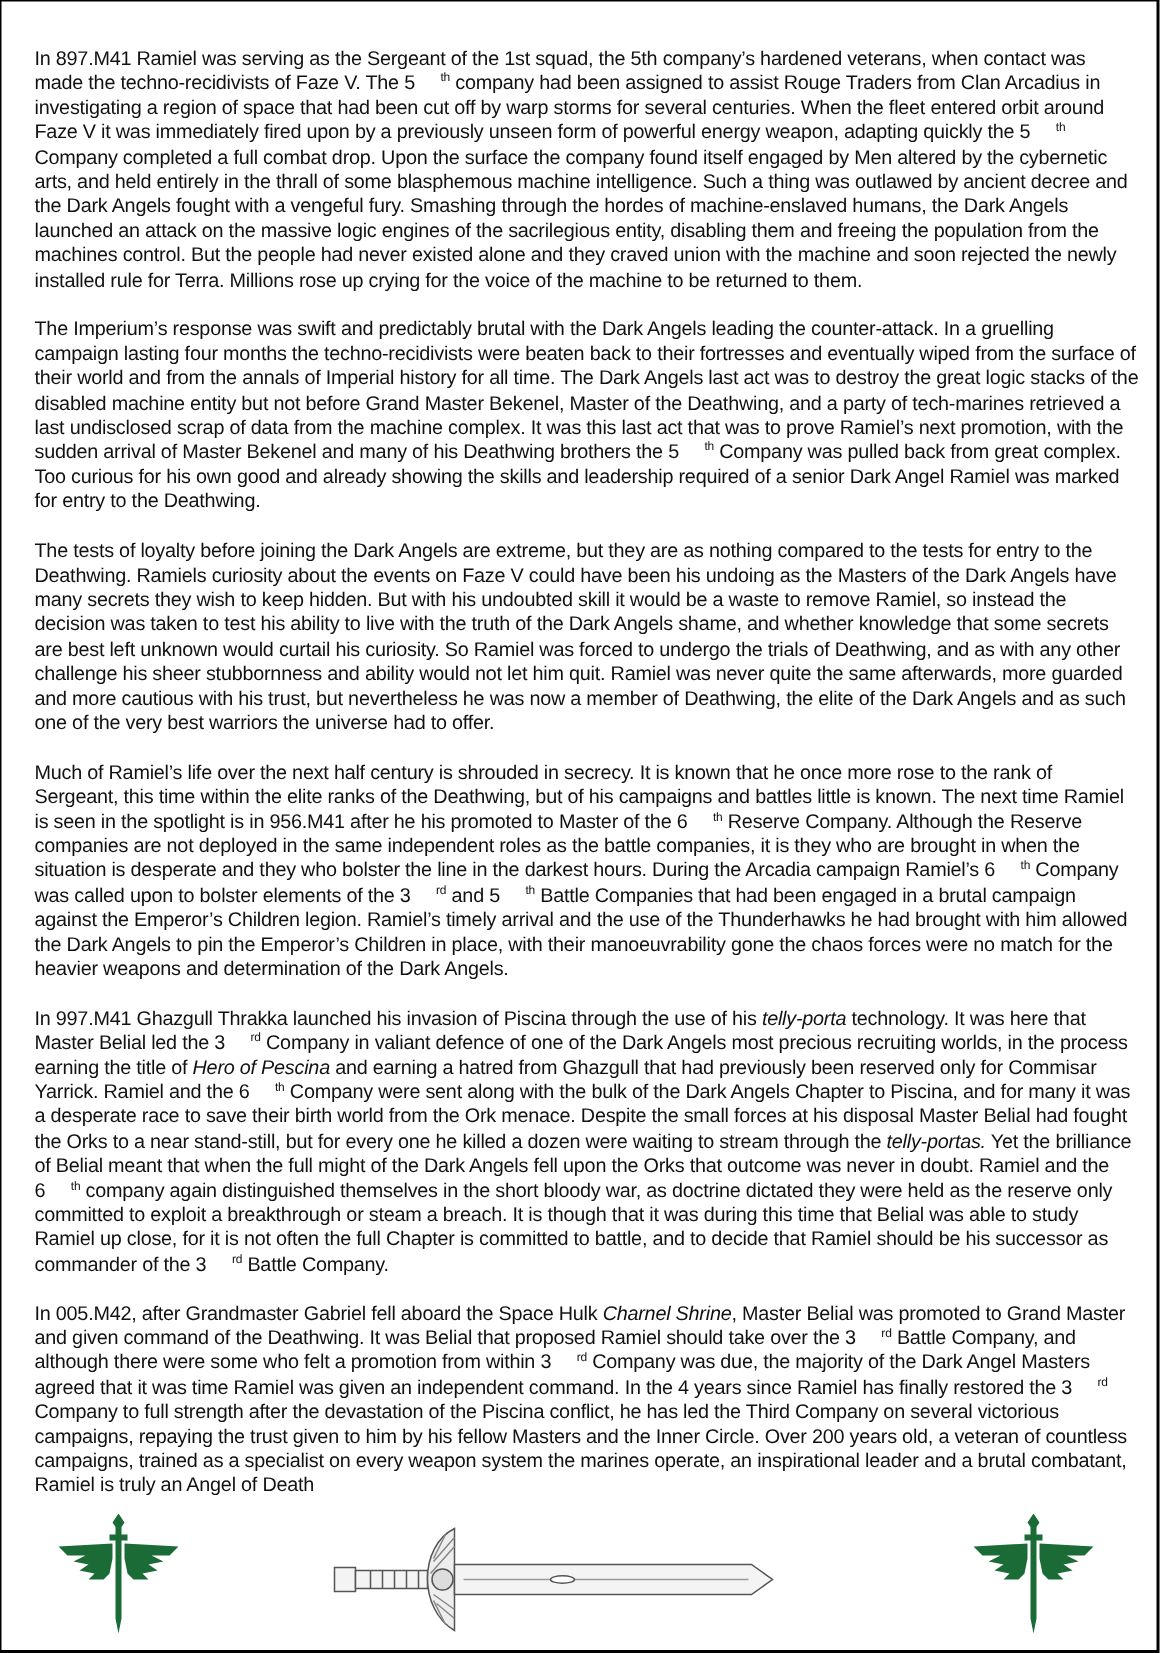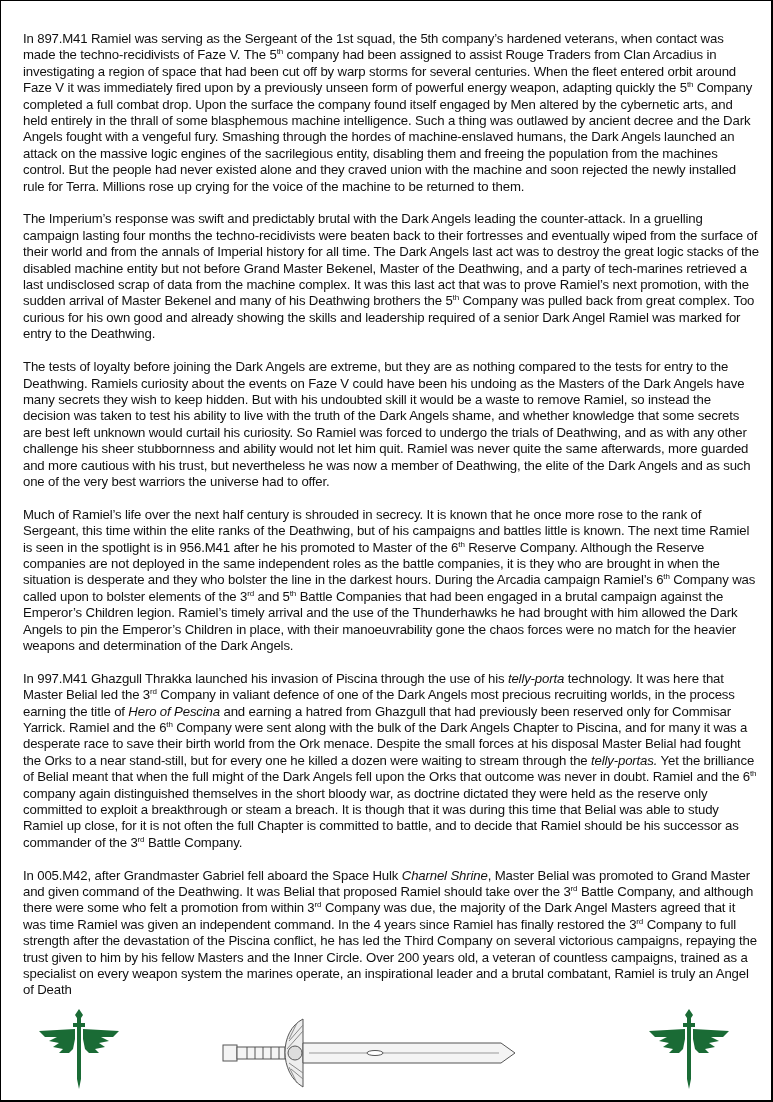--- a/index.html
+++ b/index.html
@@ -16,21 +16,21 @@
     .text {
       position: absolute;
       left: 22px; top: 30px; width: 736px;
       font-family: "Liberation Sans", sans-serif;
       font-size: 13.2px;
       line-height: 16.4px;
       color: #111;
       letter-spacing: -0.15px;
     }
     .text p { margin: 0 0 16.4px 0; }
-    sup { font-size: 8px; line-height: 0; vertical-align: 5px; }
+    sup { font-size: 8px; line-height: 0; vertical-align: 5px; margin-left: 17px; }
     .emblem { position: absolute; top: 1008px; width: 80px; height: 80px; }
     .emblem-left { left: 38px; }
     .emblem-right { left: 648px; }
     .sword { position: absolute; left: 218px; top: 1010px; width: 300px; height: 82px; }
   </style>
 </head>
 <body>
 
 <div class="page">
   <div class="text" id="doc-body">

